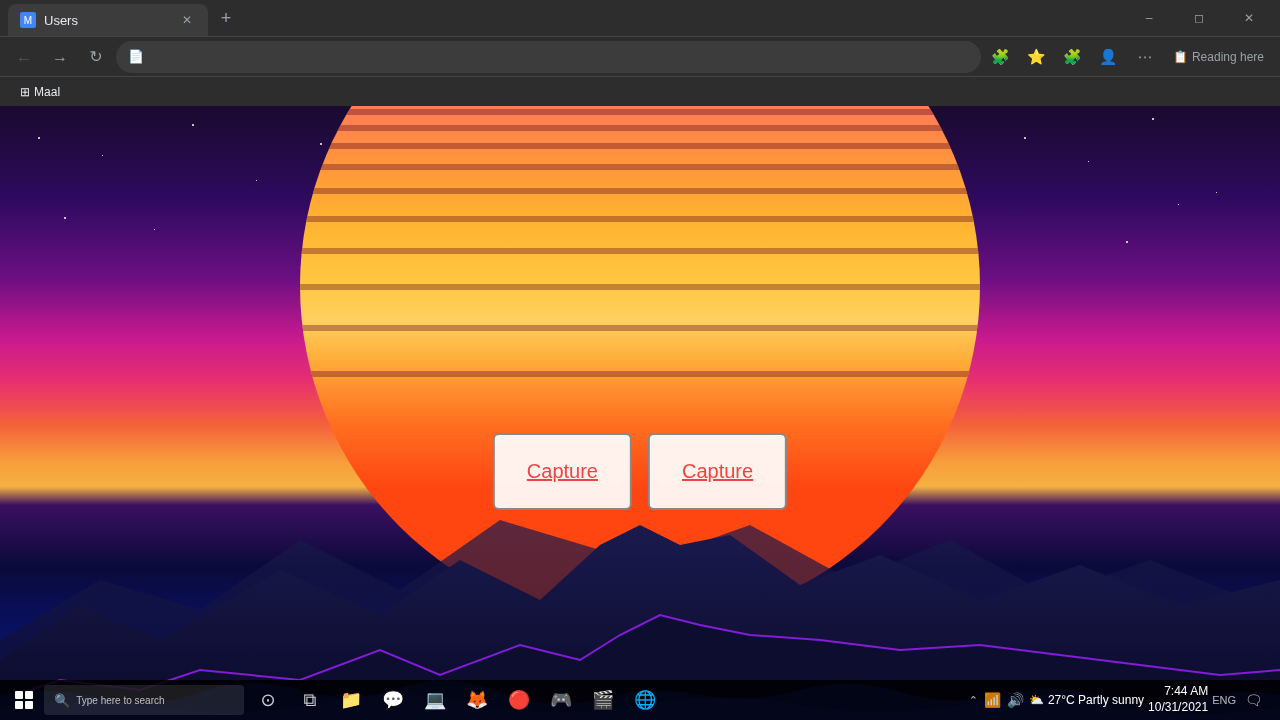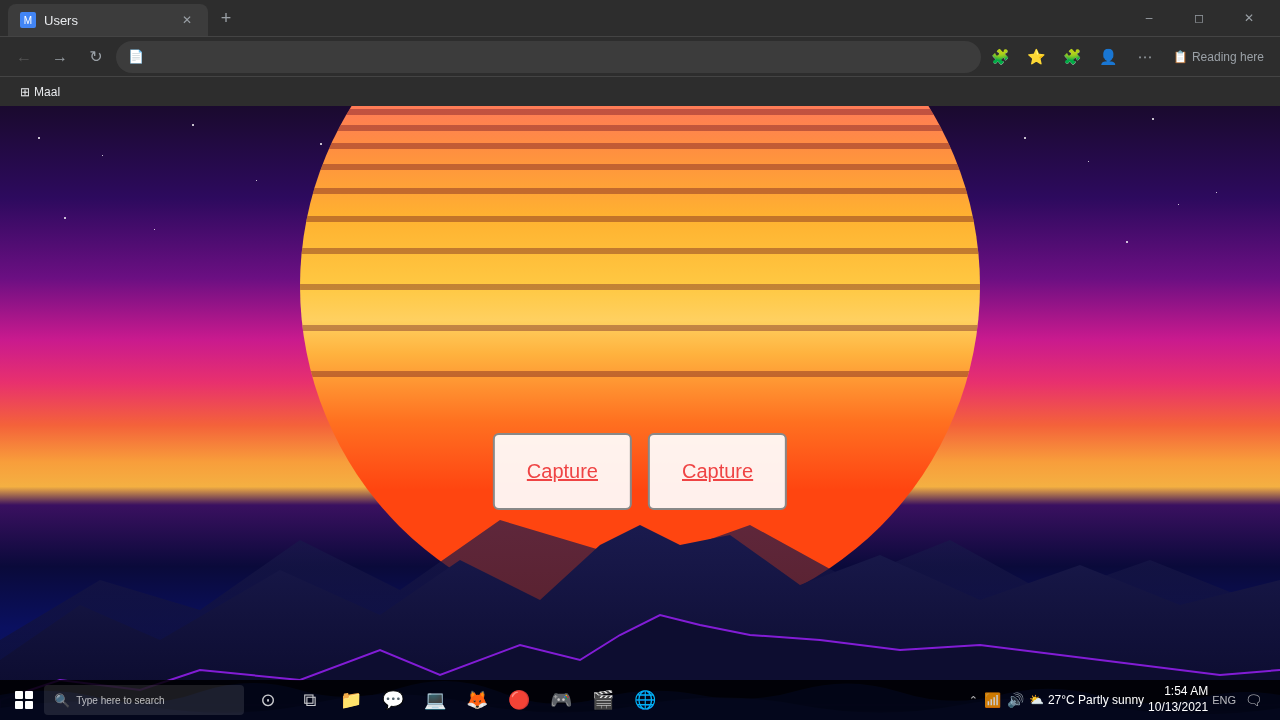--- a/index.html
+++ b/index.html
@@ -566,21 +566,21 @@
     <div class="taskbar-right-icons">
       <span style="color:rgba(255,255,255,0.7);font-size:11px;">⌃</span>
       <span style="color:rgba(255,255,255,0.8);font-size:14px;">📶</span>
       <span style="color:rgba(255,255,255,0.8);font-size:14px;">🔊</span>
     </div>
     <div class="taskbar-weather">
       <span>⛅</span>
       <span>27°C  Partly sunny</span>
     </div>
     <div class="taskbar-time">
-      <div>1:54 AM</div>
-      <div>10/13/2021</div>
+      <div>7:44 AM</div>
+      <div>10/31/2021</div>
     </div>
     <div style="color:rgba(255,255,255,0.7);font-size:11px;">ENG</div>
     <div style="width:28px;height:28px;display:flex;align-items:center;justify-content:center;cursor:pointer;">
       <span style="color:rgba(255,255,255,0.7);font-size:14px;">🗨</span>
     </div>
   </div>
 </div>
 
 </body></html>

